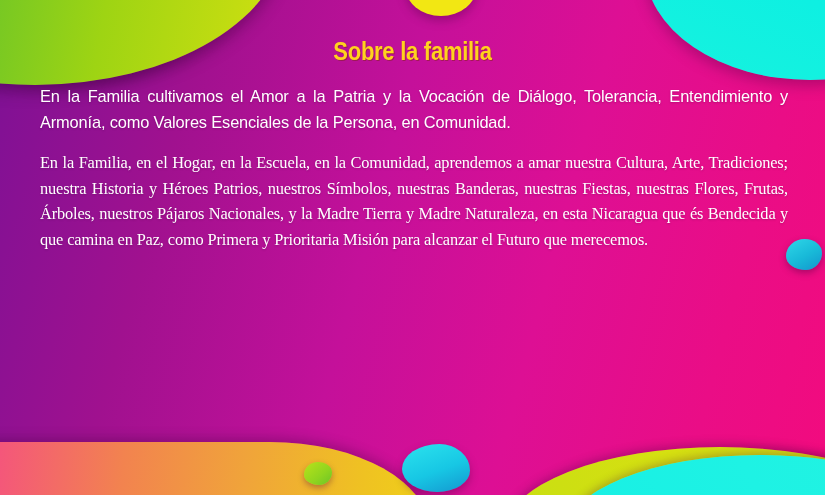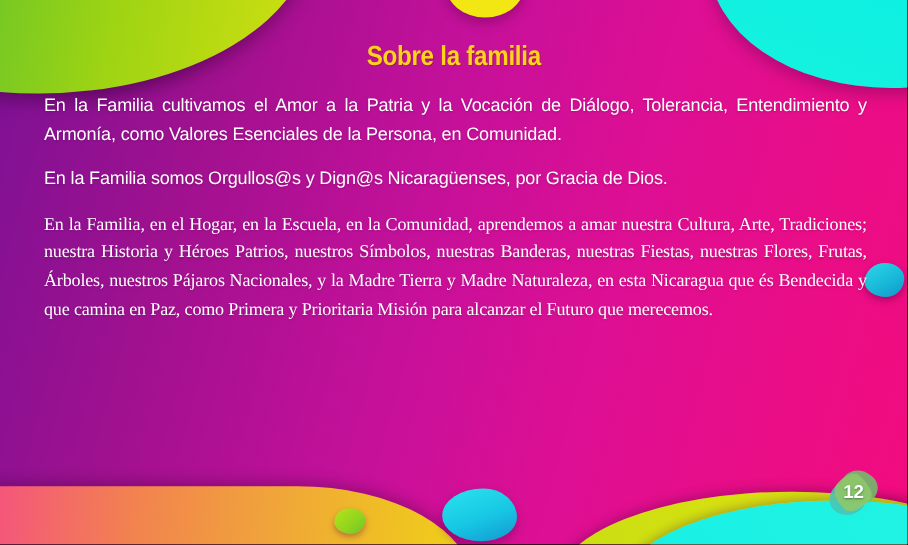--- a/index.html
+++ b/index.html
@@ -188,25 +188,18 @@
   <div class="deco" id="deco-warm-wave"></div>
   <div class="deco" id="deco-lime-blob"></div>
   <div class="deco" id="deco-cyan-egg"></div>
   <div class="deco" id="deco-lime-arc-bottom"></div>
   <div class="deco" id="deco-cyan-bottom"></div>
 
   <div id="content">
     <div id="slide-title">Sobre la familia</div>
     <div id="body-text">
       <p class="para">En la Familia cultivamos el Amor a la Patria  y la Vocación de Diálogo, Tolerancia, Entendimiento y Armonía, como Valores Esenciales de la Persona, en Comunidad.</p>
-      <p class="para nojust">En la Familia somos Orgullos@s y Dign@s Nicaragüenses, por Gracia de Dios.</p>
       <p class="para">En la Familia, en el Hogar, en la Escuela, en la Comunidad, aprendemos a amar nuestra Cultura, Arte, Tradiciones; nuestra Historia y Héroes Patrios, nuestros Símbolos, nuestras Banderas, nuestras Fiestas, nuestras Flores, Frutas, Árboles, nuestros Pájaros Nacionales, y la Madre Tierra y Madre Naturaleza, en esta Nicaragua que és Bendecida y que camina en Paz, como Primera y Prioritaria Misión para alcanzar el Futuro que merecemos.</p>
     </div>
   </div>
 
-  <div id="page-badge">
-    <div class="blob blob-a"></div>
-    <div class="blob blob-b"></div>
-    <div class="blob blob-c"></div>
-    <div class="num">12</div>
-  </div>
 
 </div>
 
 </body></html>

